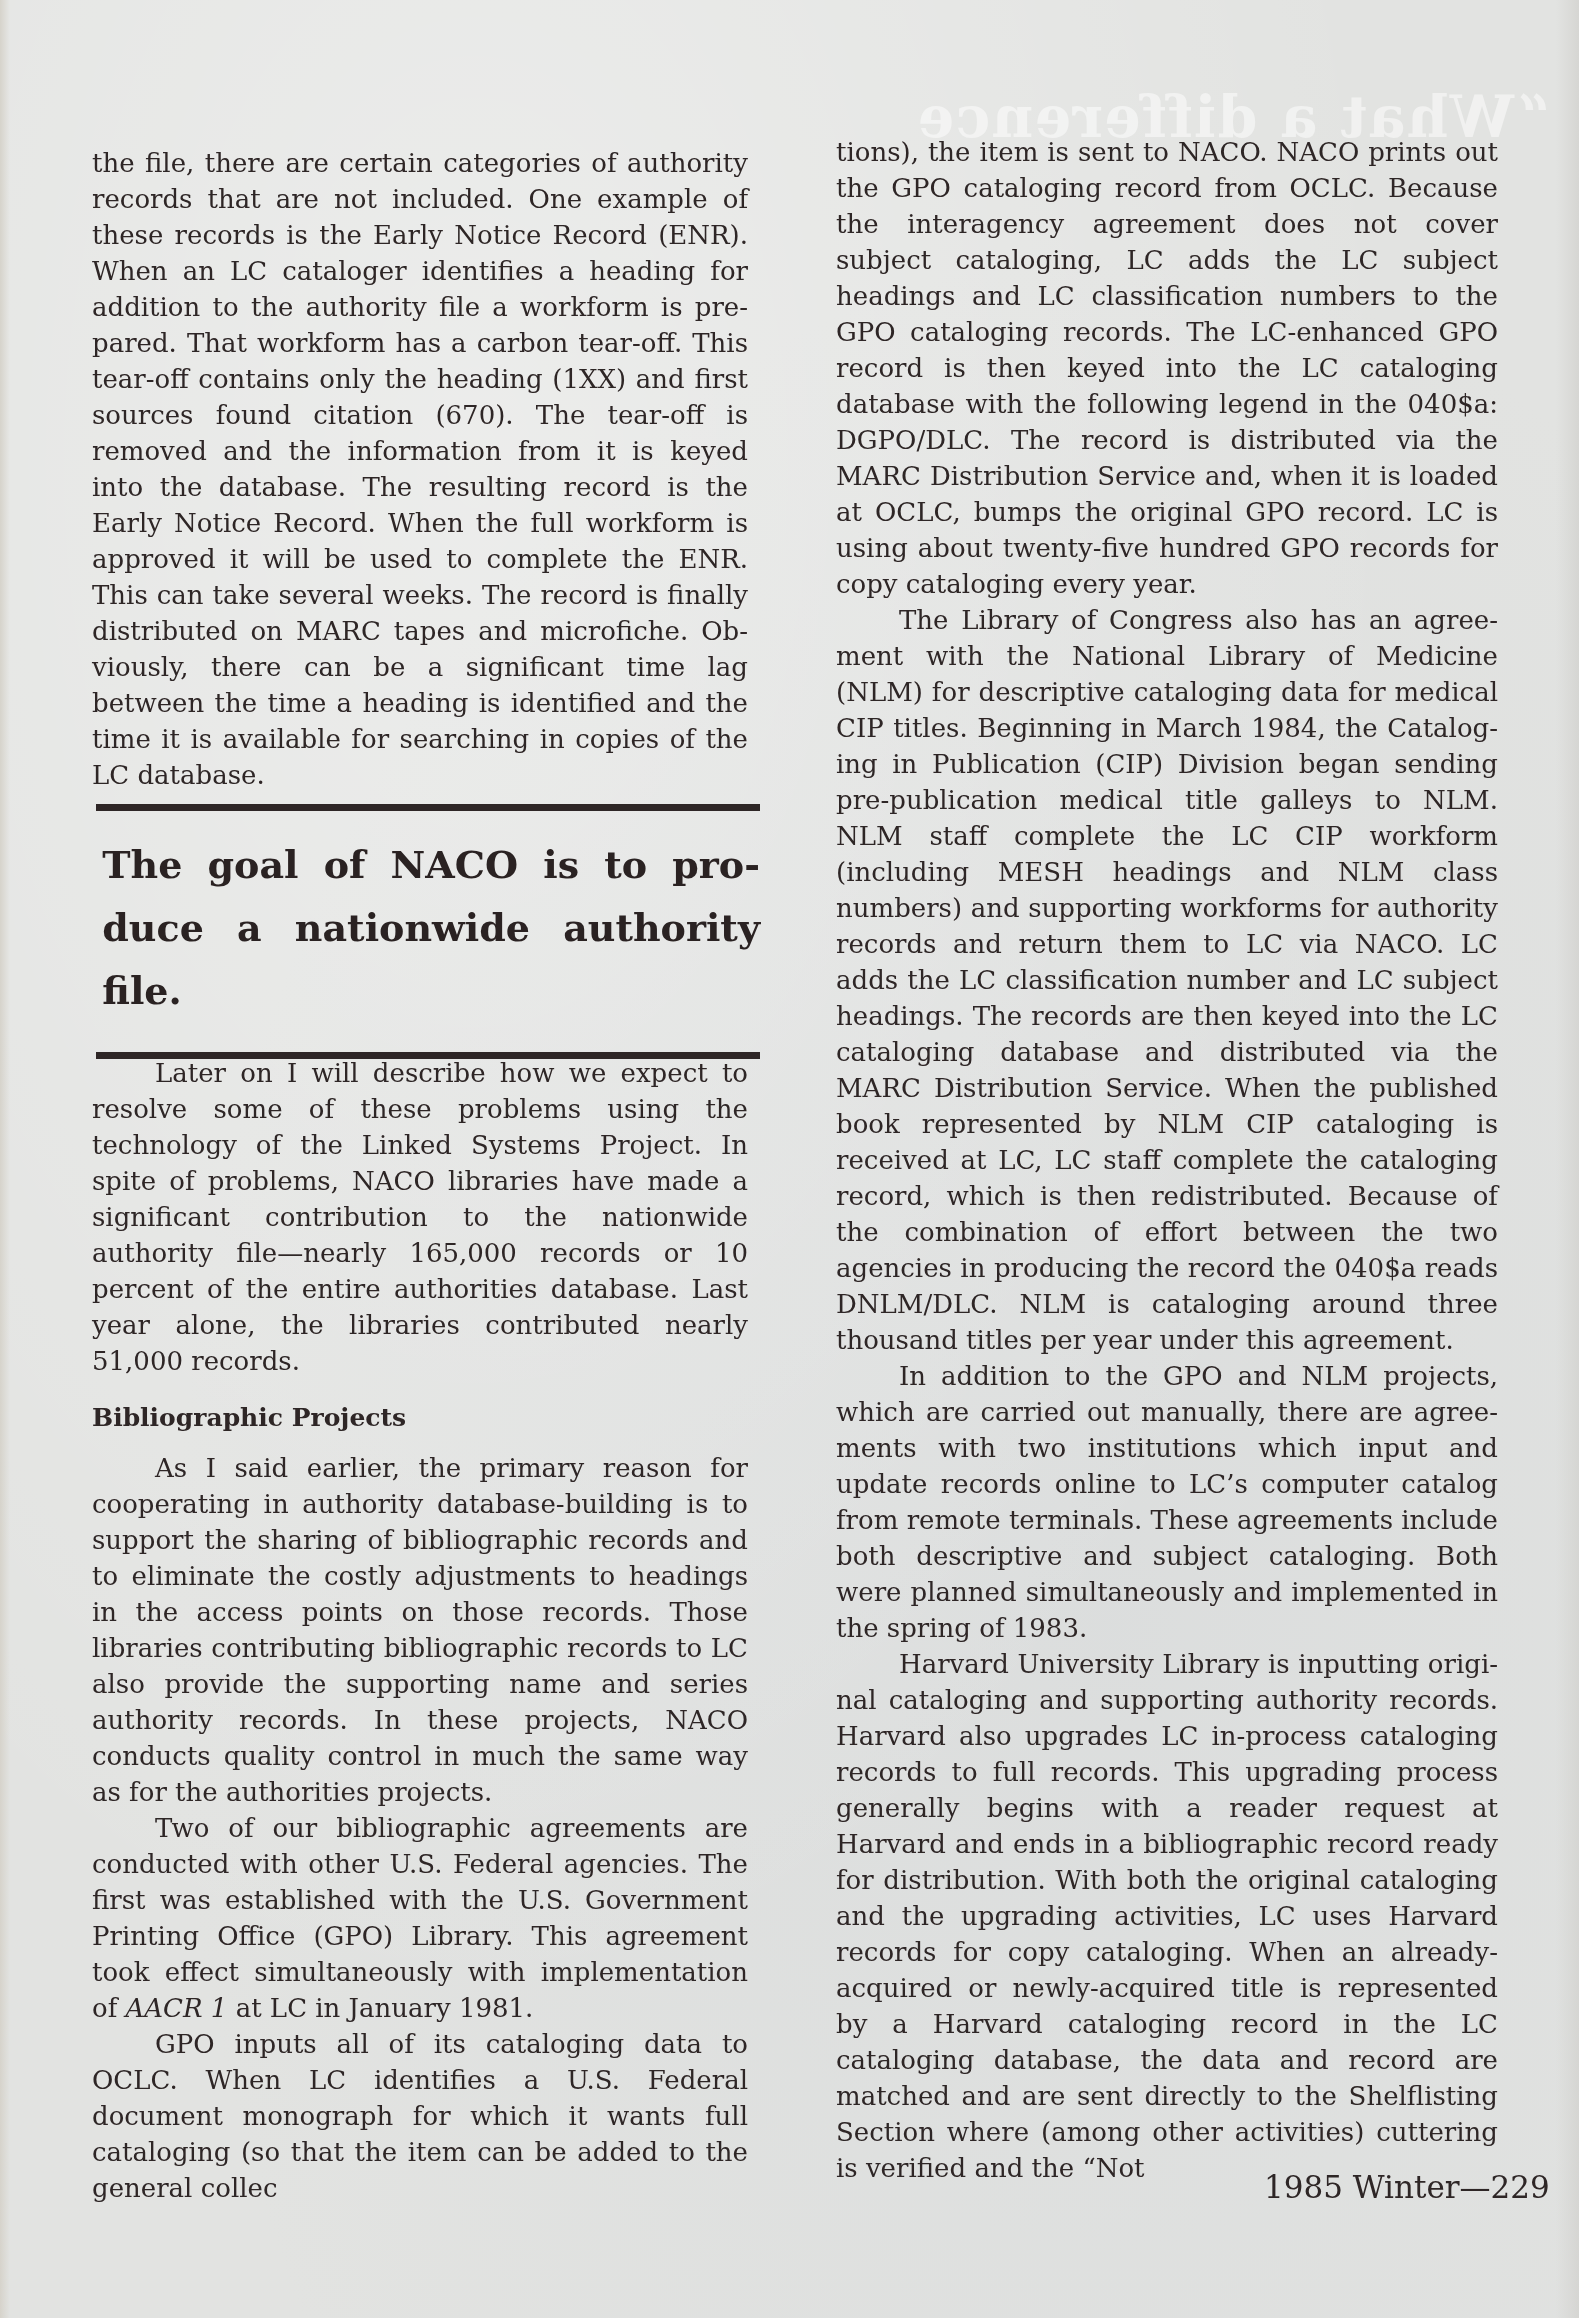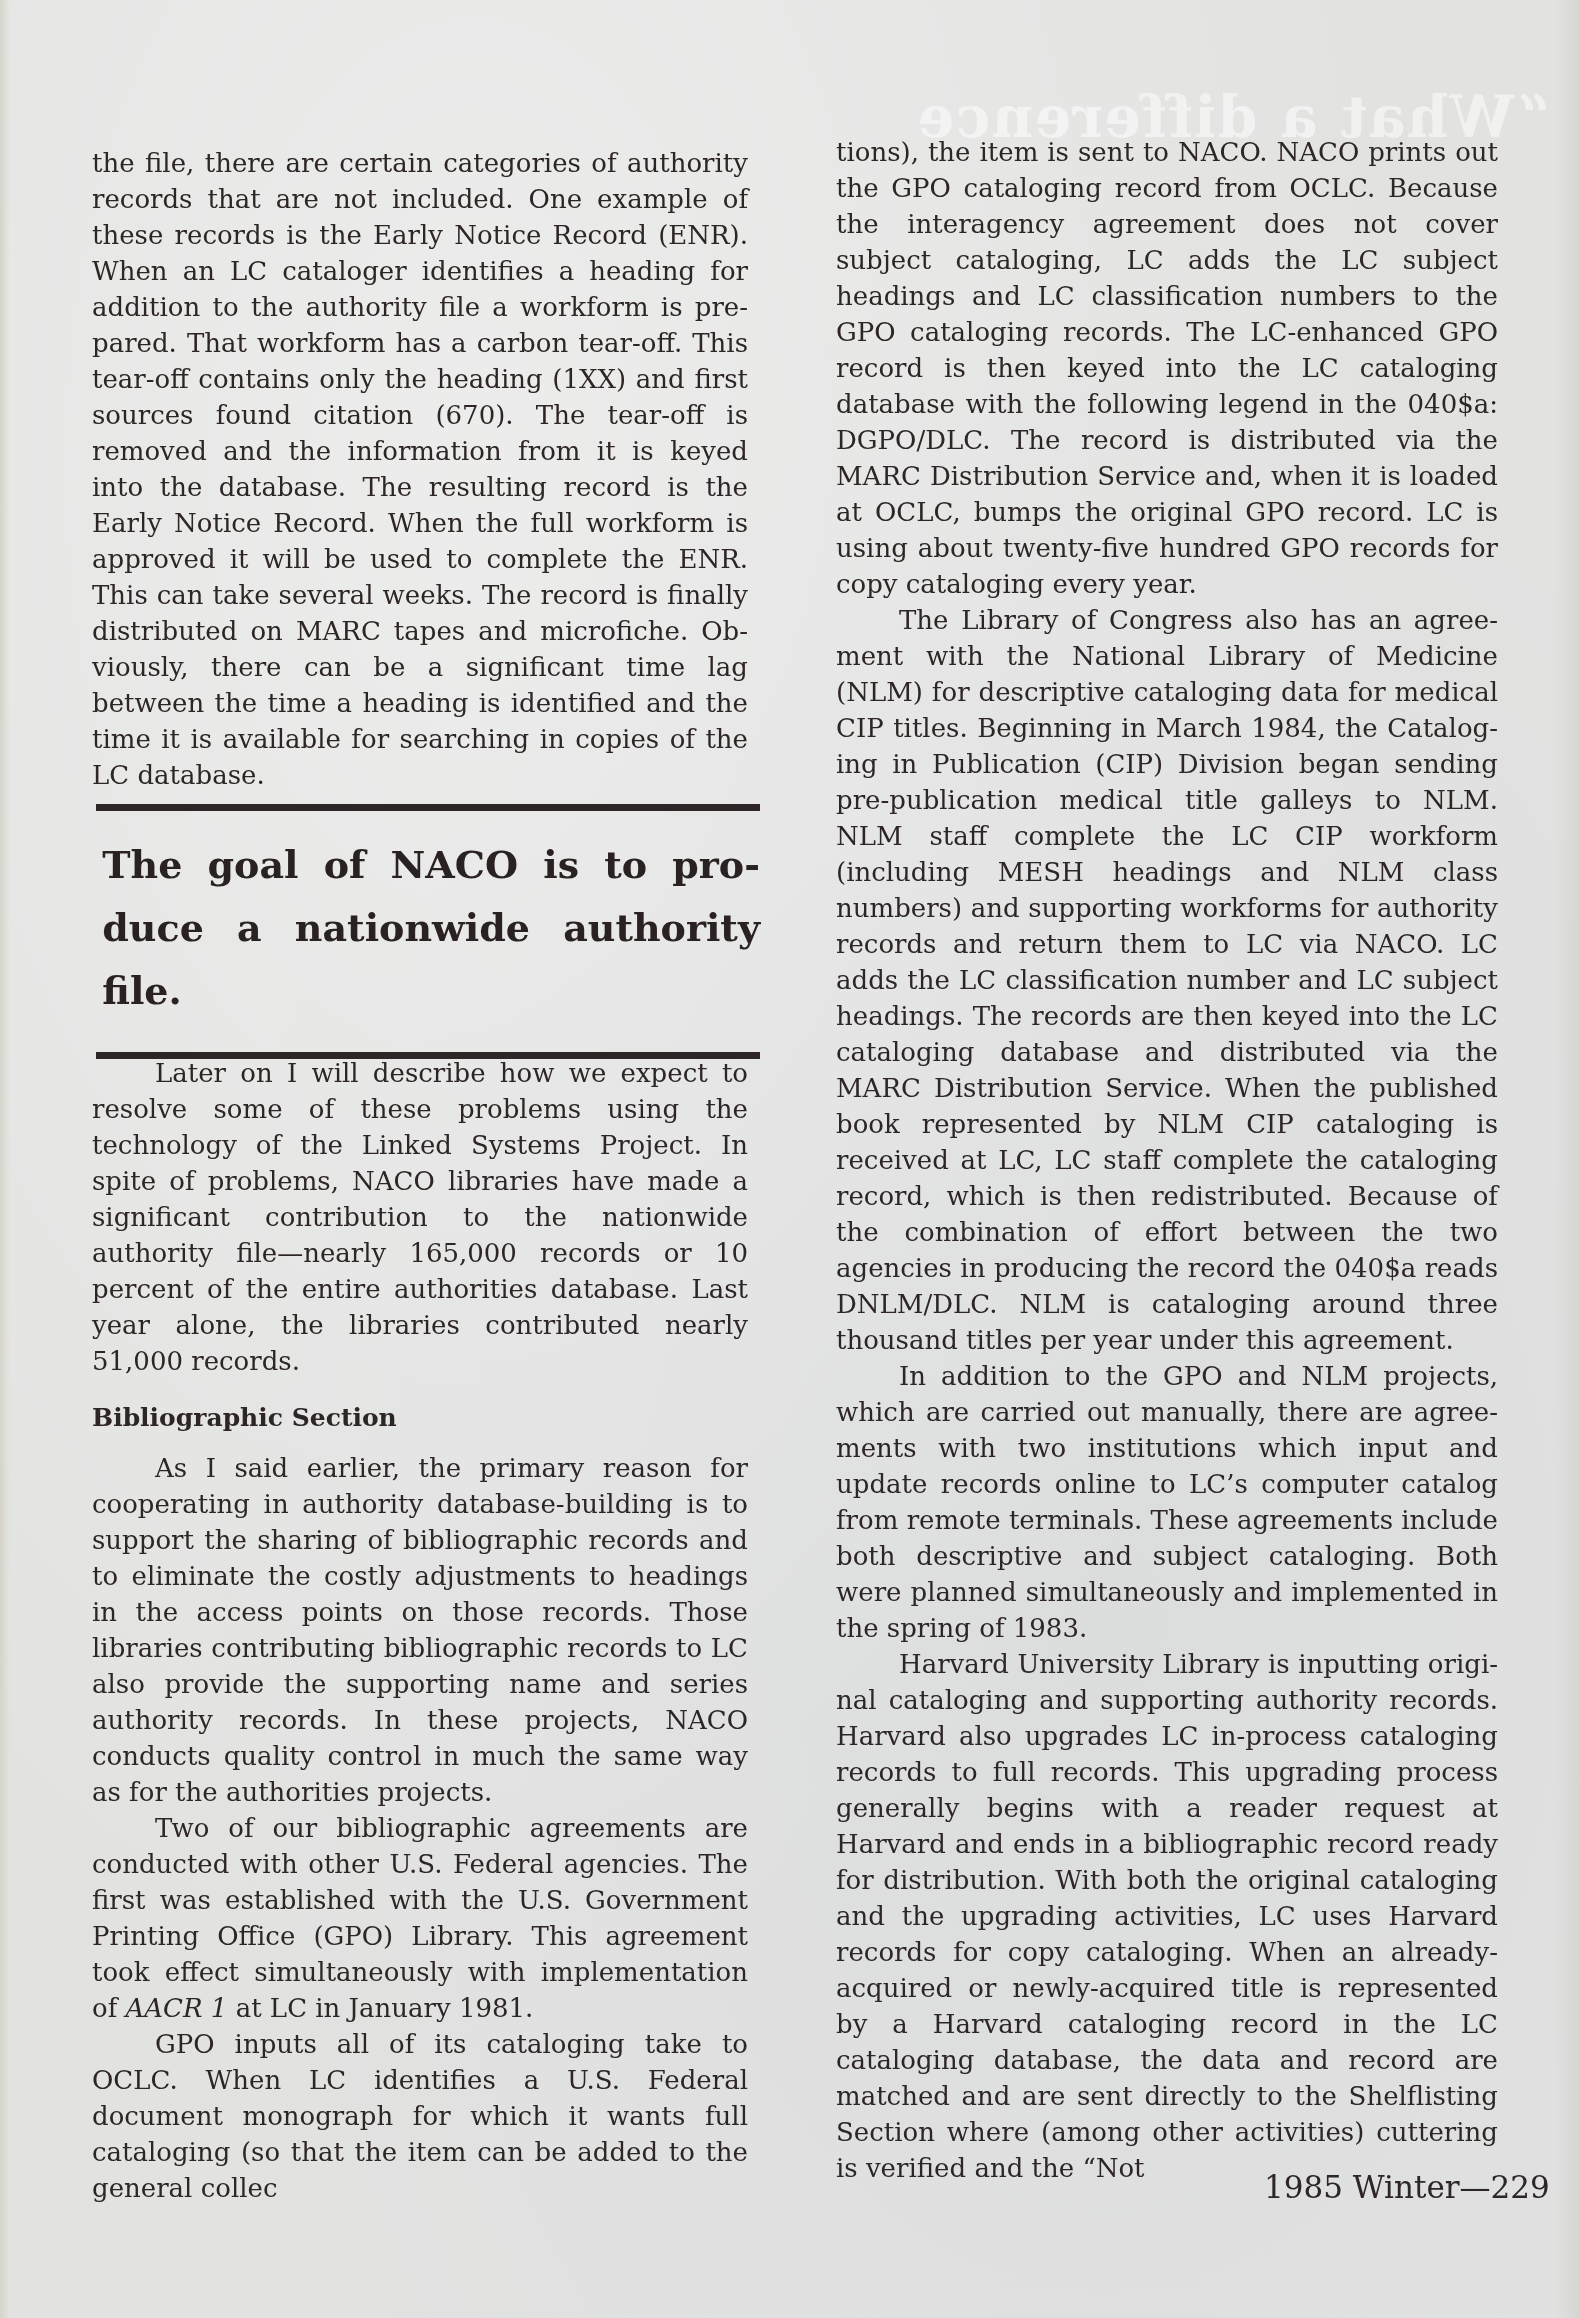--- a/index.html
+++ b/index.html
@@ -70,24 +70,24 @@
   </div>
 
   <div class="pull" style="top:804px;">
     <div class="rule"></div>
     <div class="pull-text">The goal of NACO is to pro­duce a nationwide authority file.</div>
     <div class="rule"></div>
   </div>
 
   <div class="col col-left" style="top:1055px;">
     <p class="indent">Later on I will describe how we expect to resolve some of these problems using the technol­ogy of the Linked Systems Project. In spite of problems, NACO libraries have made a significant contribution to the nationwide authority file—nearly 165,000 records or 10 percent of the entire authorities database. Last year alone, the libraries contributed nearly 51,000 records.</p>
-    <p class="subhead" style="margin-top:20.5px;">Bibliographic Section</p>
+    <p class="subhead" style="margin-top:20.5px;">Bibliographic Projects</p>
     <p class="indent" style="margin-top:14.2px;">As I said earlier, the primary reason for cooperating in authority database-building is to support the sharing of bibliographic records and to eliminate the costly adjustments to headings in the access points on those records. Those libraries contributing bibliographic records to LC also pro­vide the supporting name and series authority records. In these projects, NACO conducts quality control in much the same way as for the authori­ties projects.</p>
     <p class="indent"><span>Two of our bibliographic agreements are conducted with other U.S. Federal agencies. The first was established with the U.S. Government Printing Office (GPO) Library. This agreement took effect simultaneously with implementation of </span><em>AACR 1</em><span> at LC in January 1981.</span></p>
-    <p class="indent">GPO inputs all of its cataloging take to OCLC. When LC identifies a U.S. Federal document monograph for which it wants full cataloging (so that the item can be added to the general collec­</p>
+    <p class="indent">GPO inputs all of its cataloging data to OCLC. When LC identifies a U.S. Federal document monograph for which it wants full cataloging (so that the item can be added to the general collec­</p>
   </div>
 
   <div class="col col-right" style="top:134px;">
     <p>tions), the item is sent to NACO. NACO prints out the GPO cataloging record from OCLC. Because the interagency agreement does not cover subject cataloging, LC adds the LC subject headings and LC classification numbers to the GPO cataloging records. The LC-enhanced GPO record is then keyed into the LC cataloging database with the following legend in the 040$a: DGPO/DLC. The record is distributed via the MARC Distribution Service and, when it is loaded at OCLC, bumps the original GPO record. LC is using about twenty-five hundred GPO records for copy cataloging every year.</p>
     <p class="indent">The Library of Congress also has an agree­ment with the National Library of Medicine (NLM) for descriptive cataloging data for medical CIP titles. Beginning in March 1984, the Catalog­ing in Publication (CIP) Division began sending pre-publication medical title galleys to NLM. NLM staff complete the LC CIP workform (including MESH headings and NLM class numbers) and supporting workforms for authority records and return them to LC via NACO. LC adds the LC class­ification number and LC subject headings. The records are then keyed into the LC cataloging database and distributed via the MARC Distribu­tion Service. When the published book repre­sented by NLM CIP cataloging is received at LC, LC staff complete the cataloging record, which is then redistributed. Because of the combination of effort between the two agencies in producing the record the 040$a reads DNLM/DLC. NLM is cata­loging around three thousand titles per year under this agreement.</p>
     <p class="indent">In addition to the GPO and NLM projects, which are carried out manually, there are agree­ments with two institutions which input and update records online to LC’s computer catalog from remote terminals. These agreements include both descriptive and subject cataloging. Both were planned simultaneously and implemented in the spring of 1983.</p>
     <p class="indent">Harvard University Library is inputting origi­nal cataloging and supporting authority records. Harvard also upgrades LC in-process cataloging records to full records. This upgrading process generally begins with a reader request at Harvard and ends in a bibliographic record ready for dis­tribution. With both the original cataloging and the upgrading activities, LC uses Harvard records for copy cataloging. When an already-acquired or newly-acquired title is represented by a Harvard cataloging record in the LC cataloging database, the data and record are matched and are sent directly to the Shelflisting Section where (among other activities) cuttering is verified and the “Not</p>
   </div>
 
   <div class="folio">1985 Winter—229</div>

